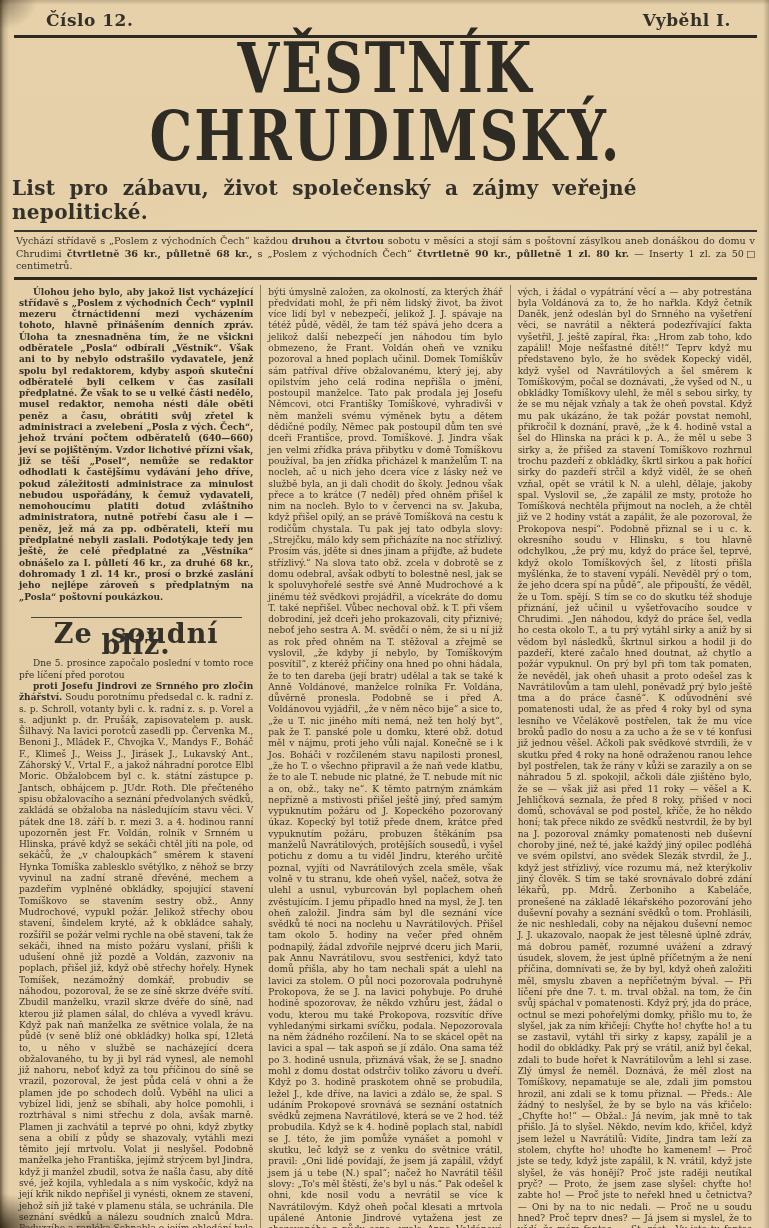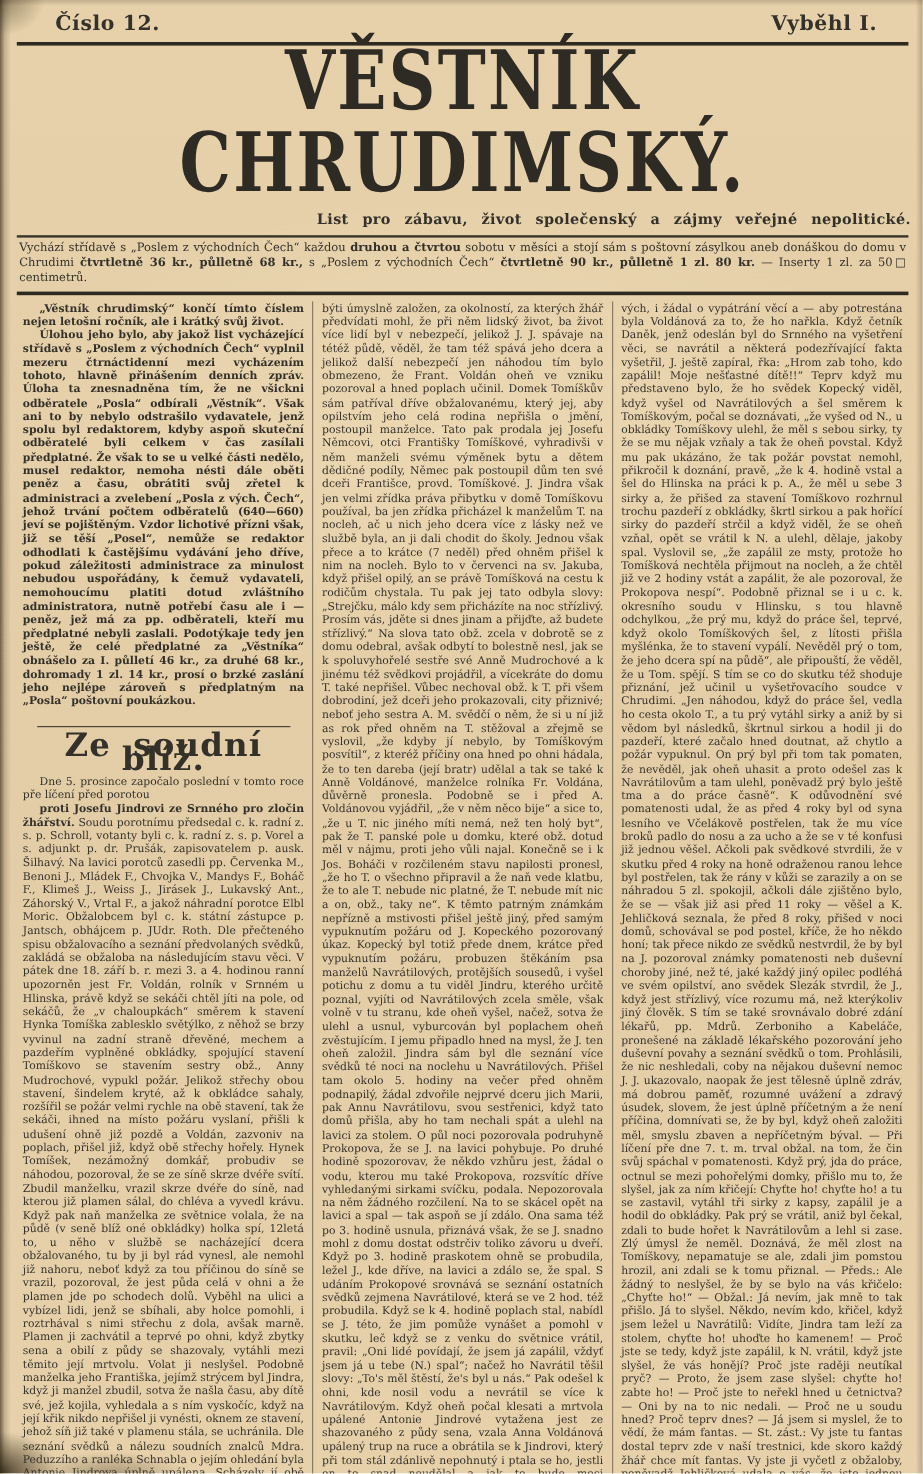--- a/index.html
+++ b/index.html
@@ -33,22 +33,22 @@
   .rule-heavy { border-top: 3px solid #2e2a22; margin: 3px 2px 0 2px; }
   .rule-thin  { border-top: 2px solid #3a352c; margin: 0 2px; }
   .masthead {
     margin: 10px 0 0 0; text-align: center;
     font-size: 56px; font-weight: bold; line-height: 1.0;
     letter-spacing: 2px; word-spacing: 18px;
     transform: scaleY(1.22) scaleX(0.96); transform-origin: 50% 60%;
     color: #2e2b24;
   }
   .subtitle {
-    margin: 16px 0 6px 0; text-align: right;
-    font-size: 12px; font-weight: bold; word-spacing: 7px; letter-spacing: 0.3px;
+    margin: 16px 0 6px 0; text-align: left;
+    font-size: 20px; font-weight: bold; word-spacing: 7px; letter-spacing: 0.3px;
   }
   .imprint {
     margin: 3px 4px 4px 4px; text-align: justify;
     font-size: 9.6px; line-height: 12.5px;
   }
   .b { font-weight: bold; }
   
   .columns {
     display: flex; align-items: stretch;
     height: 998px; margin-top: 5px; overflow: hidden;
@@ -86,21 +86,20 @@
     <h1 class="masthead">VĚSTNÍK CHRUDIMSKÝ.</h1>
     <div class="subtitle">List pro zábavu, život společenský a zájmy veřejné nepolitické.</div>
     <hr class="rule rule-thin">
     <p class="imprint"><span>Vychází střídavě s „Poslem z východních Čech“ každou </span><span class="b">druhou a čtvrtou</span><span> sobotu v měsíci a stojí sám s poštovní zásylkou aneb donáškou do domu v Chrudimi </span><span class="b">čtvrtletně 36 kr., půlletně 68 kr.,</span><span> s „Poslem z východních Čech“ </span><span class="b">čtvrtletně 90 kr., půlletně 1 zl. 80 kr.</span><span> — Inserty 1 zl. za 50□ centimetrů.</span></p>
     <hr class="rule rule-heavy">
   </header>
 
   <main class="columns">
 
     <section class="col">
-      <p class="indent lead">„Věstník chrudimský“ končí tímto číslem nejen letošní ročník, ale i krátký svůj život.</p>
       <p class="indent lead">Úlohou jeho bylo, aby jakož list vycházející střídavě s „Poslem z východních Čech“ vyplnil mezeru čtrnáctidenní mezi vycházením tohoto, hlavně přinášením denních zpráv. Úloha ta znesnadněna tím, že ne všickni odběratele „Posla“ odbírali „Věstník“. Však ani to by nebylo odstrašilo vydavatele, jenž spolu byl redaktorem, kdyby aspoň skuteční odběratelé byli celkem v čas zasílali předplatné. Že však to se u velké části nedělo, musel redaktor, nemoha nésti dále oběti peněz a času, obrátiti svůj zřetel k administraci a zvelebení „Posla z vých. Čech“, jehož trvání počtem odběratelů (640—660) jeví se pojištěným. Vzdor lichotivé přízni však, již se těší „Posel“, nemůže se redaktor odhodlati k častějšímu vydávání jeho dříve, pokud záležitosti administrace za minulost nebudou uspořádány, k čemuž vydavateli, nemohoucímu platiti dotud zvláštního administratora, nutně potřebí času ale i — peněz, jež má za pp. odběrateli, kteří mu předplatné nebyli zaslali. Podotýkaje tedy jen ještě, že celé předplatné za „Věstníka“ obnášelo za I. půlletí 46 kr., za druhé 68 kr., dohromady 1 zl. 14 kr., prosí o brzké zaslání jeho nejlépe zároveň s předplatným na „Posla“ poštovní poukázkou.</p>
       <hr class="section-rule">
       <h2 class="section-heading">Ze soudní blíž.</h2>
       <p class="indent">Dne 5. prosince započalo poslední v tomto roce pře líčení před porotou</p>
       <p class="indent"><span class="b">proti Josefu Jindrovi ze Srnného pro zločin žhářství.</span><span> Soudu porotnímu předsedal c. k. radní z. s. p. Schroll, votanty byli c. k. radní z. s. p. Vorel a s. adjunkt p. dr. Prušák, zapisovatelem p. ausk. Šilhavý. Na lavici porotců zasedli pp. Červenka M., Benoni J., Mládek F., Chvojka V., Mandys F., Boháč F., Klimeš J., Weiss J., Jirásek J., Lukavský Ant., Záhorský V., Vrtal F., a jakož náhradní porotce Elbl Moric. Obžalobcem byl c. k. státní zástupce p. Jantsch, obhájcem p. JUdr. Roth. Dle přečteného spisu obžalovacího a seznání předvolaných svědků, zakládá se obžaloba na následujícím stavu věci. V pátek dne 18. září b. r. mezi 3. a 4. hodinou ranní upozorněn jest Fr. Voldán, rolník v Srnném u Hlinska, právě když se sekáči chtěl jíti na pole, od sekáčů, že „v chaloupkách“ směrem k stavení Hynka Tomíška zablesklo světýlko, z něhož se brzy vyvinul na zadní straně dřevěné, mechem a pazdeřím vyplněné obkládky, spojující stavení Tomíškovo se stavením sestry obž., Anny Mudrochové, vypukl požár. Jelikož střechy obou stavení, šindelem kryté, až k obkládce sahaly, rozšířil se požár velmi rychle na obě stavení, tak že sekáči, ihned na místo požáru vyslaní, přišli k udušení ohně již pozdě a Voldán, zazvoniv na poplach, přišel již, když obě střechy hořely. Hynek Tomíšek, nezámožný domkář, probudiv se náhodou, pozoroval, že se ze síně skrze dvéře svítí. Zbudil manželku, vrazil skrze dvéře do síně, nad kterou již plamen sálal, do chléva a vyvedl krávu. Když pak naň manželka ze světnice volala, že na půdě (v seně blíž oné obkládky) holka spí, 12letá to, u něho v službě se nacházející dcera obžalovaného, tu by ji byl rád vynesl, ale nemohl již nahoru, neboť když za tou příčinou do síně se vrazil, pozoroval, že jest půda celá v ohni a že plamen jde po schodech dolů. Vyběhl na ulici a vybízel lidi, jenž se sbíhali, aby holce pomohli, i roztrhával s nimi střechu z dola, avšak marně. Plamen ji zachvátil a teprvé po ohni, když zbytky sena a obilí z půdy se shazovaly, vytáhli mezi těmito její mrtvolu. Volat ji neslyšel. Podobně manželka jeho Františka, jejímž strýcem byl Jindra, když ji manžel zbudil, sotva že našla času, aby dítě své, jež kojila, vyhledala a s ním vyskočíc, když na její křik nikdo nepřišel ji vynésti, oknem ze stavení, jehož síň již také v plamenu stála, se uchránila. Dle seznání svědků a nálezu soudních znalců Mdra. Peduzzího a ranléka Schnabla o jejím ohledání byla Antonie Jindrova úplně upálena. Scházely jí obě ruce až k loktům a jedna noha až ke kolenu, tak že A. J. byla za živa upálena neb již dříve kouřem udušena. Ze všeho toho, zvláště hledí-li se k času, kdy oheň vypukl, totiž mezi 3. a 4. hodinou z rána, když ještě obyvatele ohrožených domků v nejhlubším spánku byli pohříženi, a k místu, kde oheň vypuknul, totiž zadní části stavení, okolo které žádná cesta nevedla, vyplývá, že oheň cizí rukou musel</span></p>
     </section>
 
     <section class="col">
       <p>býti úmyslně založen, za okolností, za kterých žhář předvídati mohl, že při něm lidský život, ba život více lidí byl v nebezpečí, jelikož J. J. spávaje na tétéž půdě, věděl, že tam též spává jeho dcera a jelikož další nebezpečí jen náhodou tím bylo obmezeno, že Frant. Voldán oheň ve vzniku pozoroval a hned poplach učinil. Domek Tomíškův sám patříval dříve obžalovanému, který jej, aby opilstvím jeho celá rodina nepřišla o jmění, postoupil manželce. Tato pak prodala jej Josefu Němcovi, otci Františky Tomíškové, vyhradivši v něm manželi svému výměnek bytu a dětem dědičné podíly, Němec pak postoupil dům ten své dceři Františce, provd. Tomíškové. J. Jindra však jen velmi zřídka práva přibytku v domě Tomíškovu používal, ba jen zřídka přicházel k manželům T. na nocleh, ač u nich jeho dcera více z lásky než ve službě byla, an ji dali chodit do školy. Jednou však přece a to krátce (7 neděl) před ohněm přišel k nim na nocleh. Bylo to v červenci na sv. Jakuba, když přišel opilý, an se právě Tomíšková na cestu k rodičům chystala. Tu pak jej tato odbyla slovy: „Strejčku, málo kdy sem přicházíte na noc střízlivý. Prosím vás, jděte si dnes jinam a přijďte, až budete střízlivý.“ Na slova tato obž. zcela v dobrotě se z domu odebral, avšak odbytí to bolestně nesl, jak se k spoluvyhořelé sestře své Anně Mudrochové a k jinému též svědkovi projádřil, a vícekráte do domu T. také nepřišel. Vůbec nechoval obž. k T. při všem dobrodiní, jež dceři jeho prokazovali, city přiznivé; neboť jeho sestra A. M. svědčí o něm, že si u ní již as rok před ohněm na T. stěžoval a zřejmě se vyslovil, „že kdyby jí nebylo, by Tomíškovým posvítil“, z kteréž příčiny ona hned po ohni hádala, že to ten dareba (její bratr) udělal a tak se také k Anně Voldánové, manželce rolníka Fr. Voldána, důvěrně pronesla. Podobně se i před A. Voldánovou vyjádřil, „že v něm něco bije“ a sice to, „že u T. nic jiného míti nemá, než ten holý byt“, pak že T. panské pole u domku, které obž. dotud měl v nájmu, proti jeho vůli najal. Konečně se i k Jos. Boháči v rozčileném stavu napilosti pronesl, „že ho T. o všechno připravil a že naň vede klatbu, že to ale T. nebude nic platné, že T. nebude mít nic a on, obž., taky ne“. K těmto patrným známkám nepřízně a mstivosti přišel ještě jiný, před samým vypuknutím požáru od J. Kopeckého pozorovaný úkaz. Kopecký byl totiž přede dnem, krátce před vypuknutím požáru, probuzen štěkáním psa manželů Navrátilových, protějších sousedů, i vyšel potichu z domu a tu viděl Jindru, kterého určitě poznal, vyjíti od Navrátilových zcela směle, však volně v tu stranu, kde oheň vyšel, načež, sotva že ulehl a usnul, vyburcován byl poplachem oheň zvěstujícím. I jemu připadlo hned na mysl, že J. ten oheň založil. Jindra sám byl dle seznání více svědků té noci na noclehu u Navrátilových. Přišel tam okolo 5. hodiny na večer před ohněm podnapilý, žádal zdvořile nejprvé dceru jich Marii, pak Annu Navrátilovu, svou sestřenici, když tato domů přišla, aby ho tam nechali spát a ulehl na lavici za stolem. O půl noci pozorovala podruhyně Prokopova, že se J. na lavici pohybuje. Po druhé hodině spozorovav, že někdo vzhůru jest, žádal o vodu, kterou mu také Prokopova, rozsvítíc dříve vyhledanými sirkami svíčku, podala. Nepozorovala na něm žádného rozčilení. Na to se skácel opět na lavici a spal — tak aspoň se jí zdálo. Ona sama též po 3. hodině usnula, přiznává však, že se J. snadno mohl z domu dostat odstrčiv toliko závoru u dveří. Když po 3. hodině praskotem ohně se probudila, ležel J., kde dříve, na lavici a zdálo se, že spal. S udáním Prokopové srovnává se seznání ostatních svědků zejmena Navrátilové, která se ve 2 hod. též probudila. Když se k 4. hodině poplach stal, nabídl se J. této, že jim pomůže vynášet a pomohl v skutku, leč když se z venku do světnice vrátil, pravil: „Oni lidé povídají, že jsem já zapálil, vždyť jsem já u tebe (N.) spal“; načež ho Navrátil těšil slovy: „To's měl štěstí, že's byl u nás.“ Pak odešel k ohni, kde nosil vodu a nevrátil se více k Navrátilovým. Když oheň počal klesati a mrtvola upálené Antonie Jindrové vytažena jest ze shazovaného z půdy sena, vzala Anna Voldánová upálený trup na ruce a obrátila se k Jindrovi, který při tom stál zdánlivě nepohnutý i ptala se ho, jestli on to snad neudělal a jak to bude moci zodpovídati? On na to nic neřekl, než: „Já snad?“ a odešel pryč. Odebral se přímo do Hlinska do kasárny četnické, kde si stěžoval, že ho lidé viní ze zapálení u Tomíšků v Srnném, že ale on na tom žádné viny nemá, že spal u Navrátilo-</p>
     </section>

